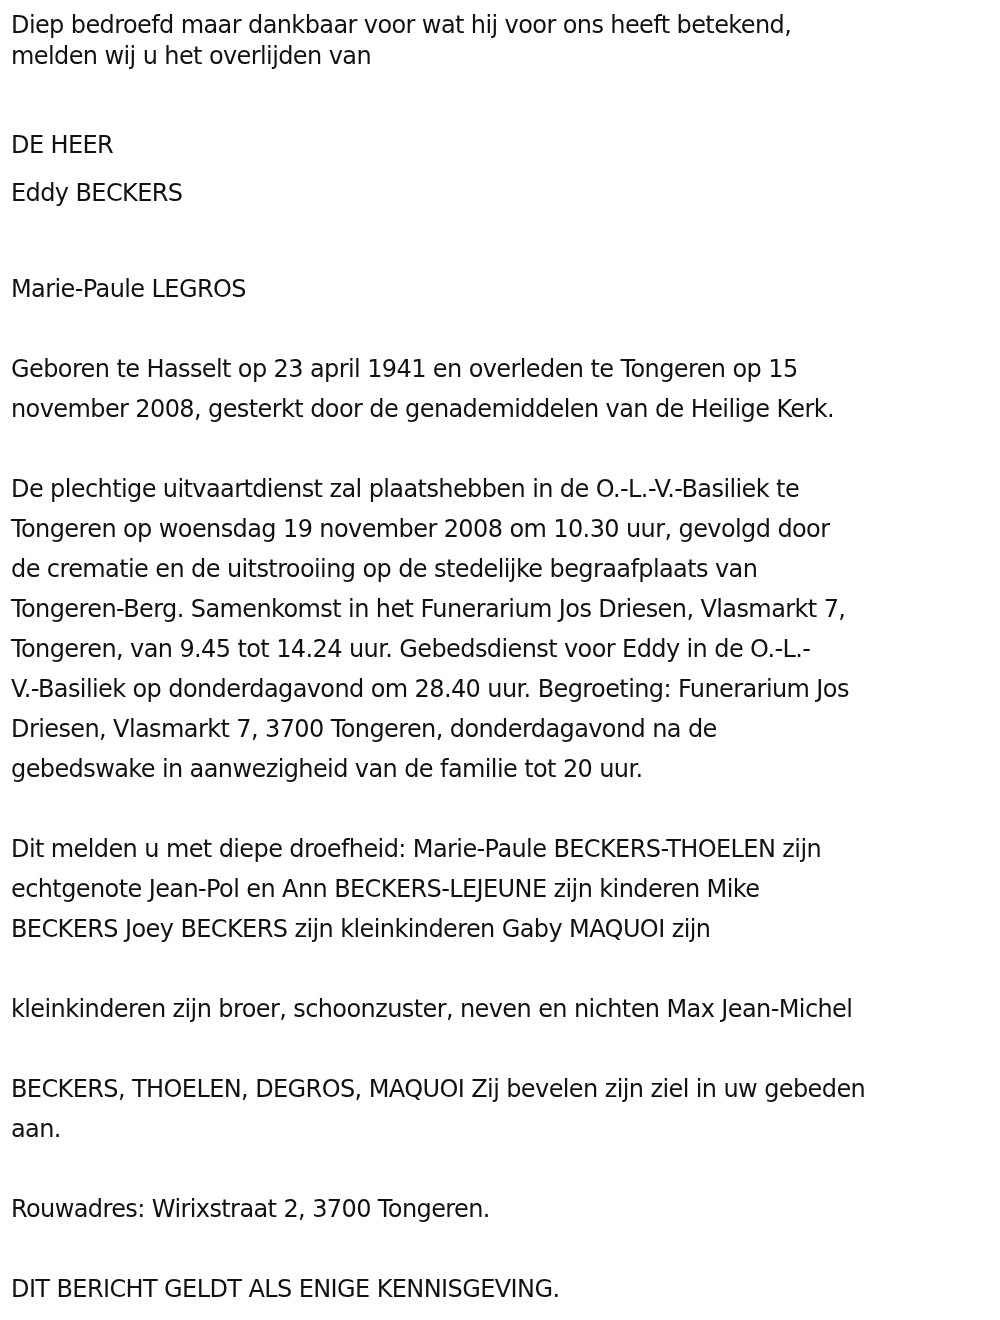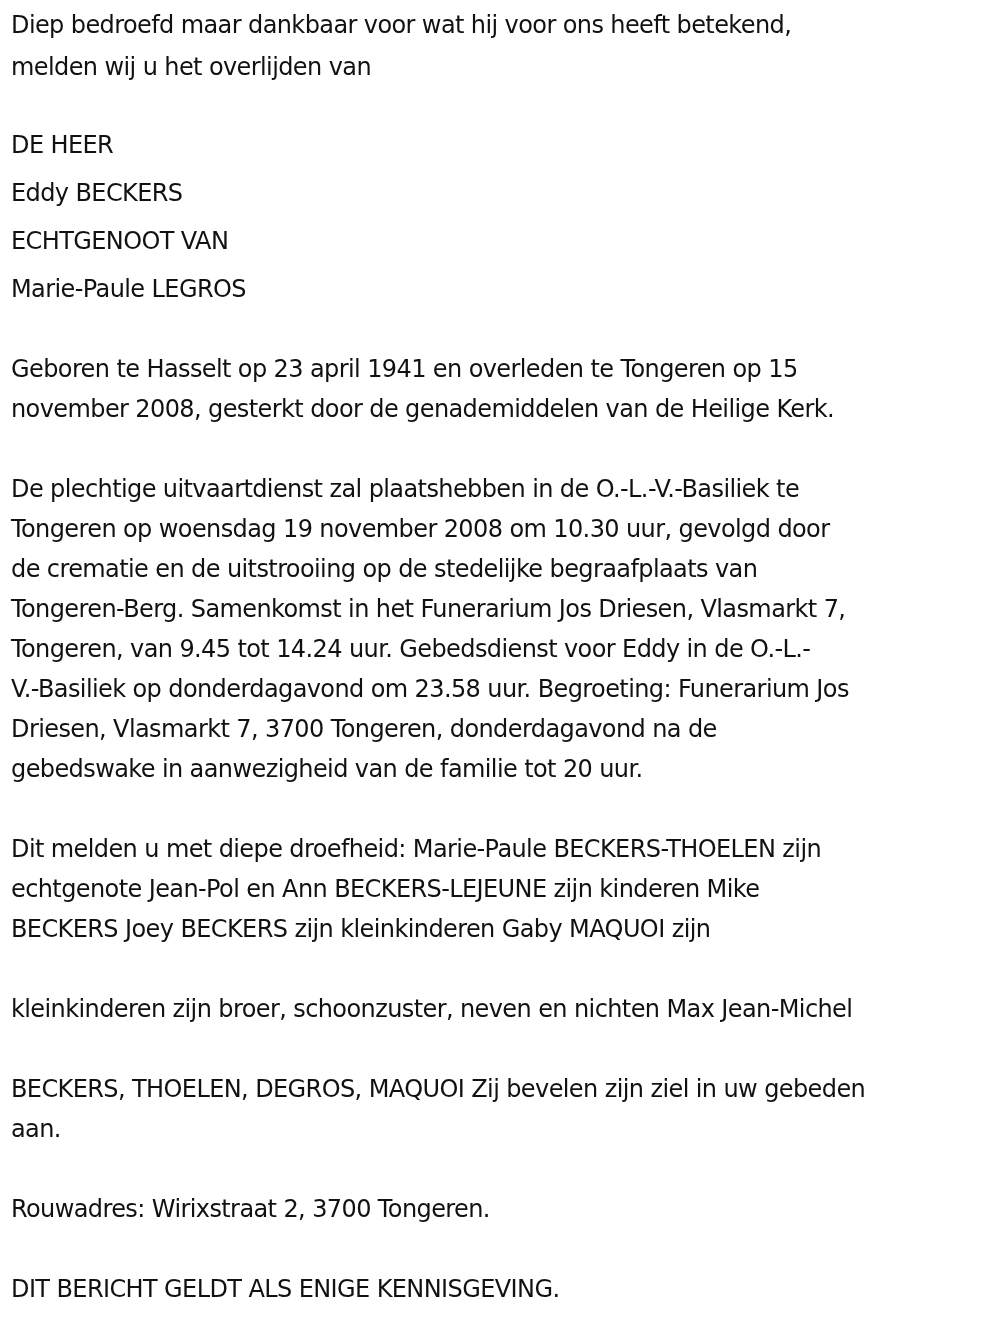--- a/index.html
+++ b/index.html
@@ -17,36 +17,35 @@
     transform-origin: left center;
   }
   .bold { font-weight: normal; }
 </style>
 </head>
 <body>
 
 <div class="doc">
 
   <div class="line" style="top:5px">Diep bedroefd maar dankbaar voor wat hij voor ons heeft betekend,</div>
-  <div class="line" style="top:47px">melden wij u het overlijden van</div>
+  <div class="line" style="top:36px">melden wij u het overlijden van</div>
 
   <div class="line" style="top:125px">DE HEER</div>
   <div class="line bold" style="top:173px">Eddy BECKERS</div>
-  <div class="line" style="top:221px">ECHTGENOOT VAN</div>
   <div class="line" style="top:269px">Marie-Paule LEGROS</div>
 
   <div class="line" style="top:349px">Geboren te Hasselt op 23 april 1941 en overleden te Tongeren op 15</div>
   <div class="line" style="top:389px">november 2008, gesterkt door de genademiddelen van de Heilige Kerk.</div>
 
   <div class="line" style="top:469px">De plechtige uitvaartdienst zal plaatshebben in de O.-L.-V.-Basiliek te</div>
   <div class="line" style="top:509px">Tongeren op woensdag 19 november 2008 om 10.30 uur, gevolgd door</div>
   <div class="line" style="top:549px">de crematie en de uitstrooiing op de stedelijke begraafplaats van</div>
   <div class="line" style="top:589px">Tongeren-Berg. Samenkomst in het Funerarium Jos Driesen, Vlasmarkt 7,</div>
   <div class="line" style="top:629px">Tongeren, van 9.45 tot 14.24 uur. Gebedsdienst voor Eddy in de O.-L.-</div>
-  <div class="line" style="top:669px">V.-Basiliek op donderdagavond om 23.58 uur. Begroeting: Funerarium Jos</div>
+  <div class="line" style="top:669px">V.-Basiliek op donderdagavond om 28.40 uur. Begroeting: Funerarium Jos</div>
   <div class="line" style="top:709px">Driesen, Vlasmarkt 7, 3700 Tongeren, donderdagavond na de</div>
   <div class="line" style="top:749px">gebedswake in aanwezigheid van de familie tot 20 uur.</div>
 
   <div class="line" style="top:829px">Dit melden u met diepe droefheid: Marie-Paule BECKERS-THOELEN zijn</div>
   <div class="line" style="top:869px">echtgenote Jean-Pol en Ann BECKERS-LEJEUNE zijn kinderen Mike</div>
   <div class="line" style="top:909px">BECKERS Joey BECKERS zijn kleinkinderen Gaby MAQUOI zijn</div>
   <div class="line" style="top:989px">kleinkinderen zijn broer, schoonzuster, neven en nichten Max Jean-Michel</div>
   <div class="line" style="top:1069px">BECKERS, THOELEN, DEGROS, MAQUOI Zij bevelen zijn ziel in uw gebeden</div>
   <div class="line" style="top:1109px">aan.</div>
 

